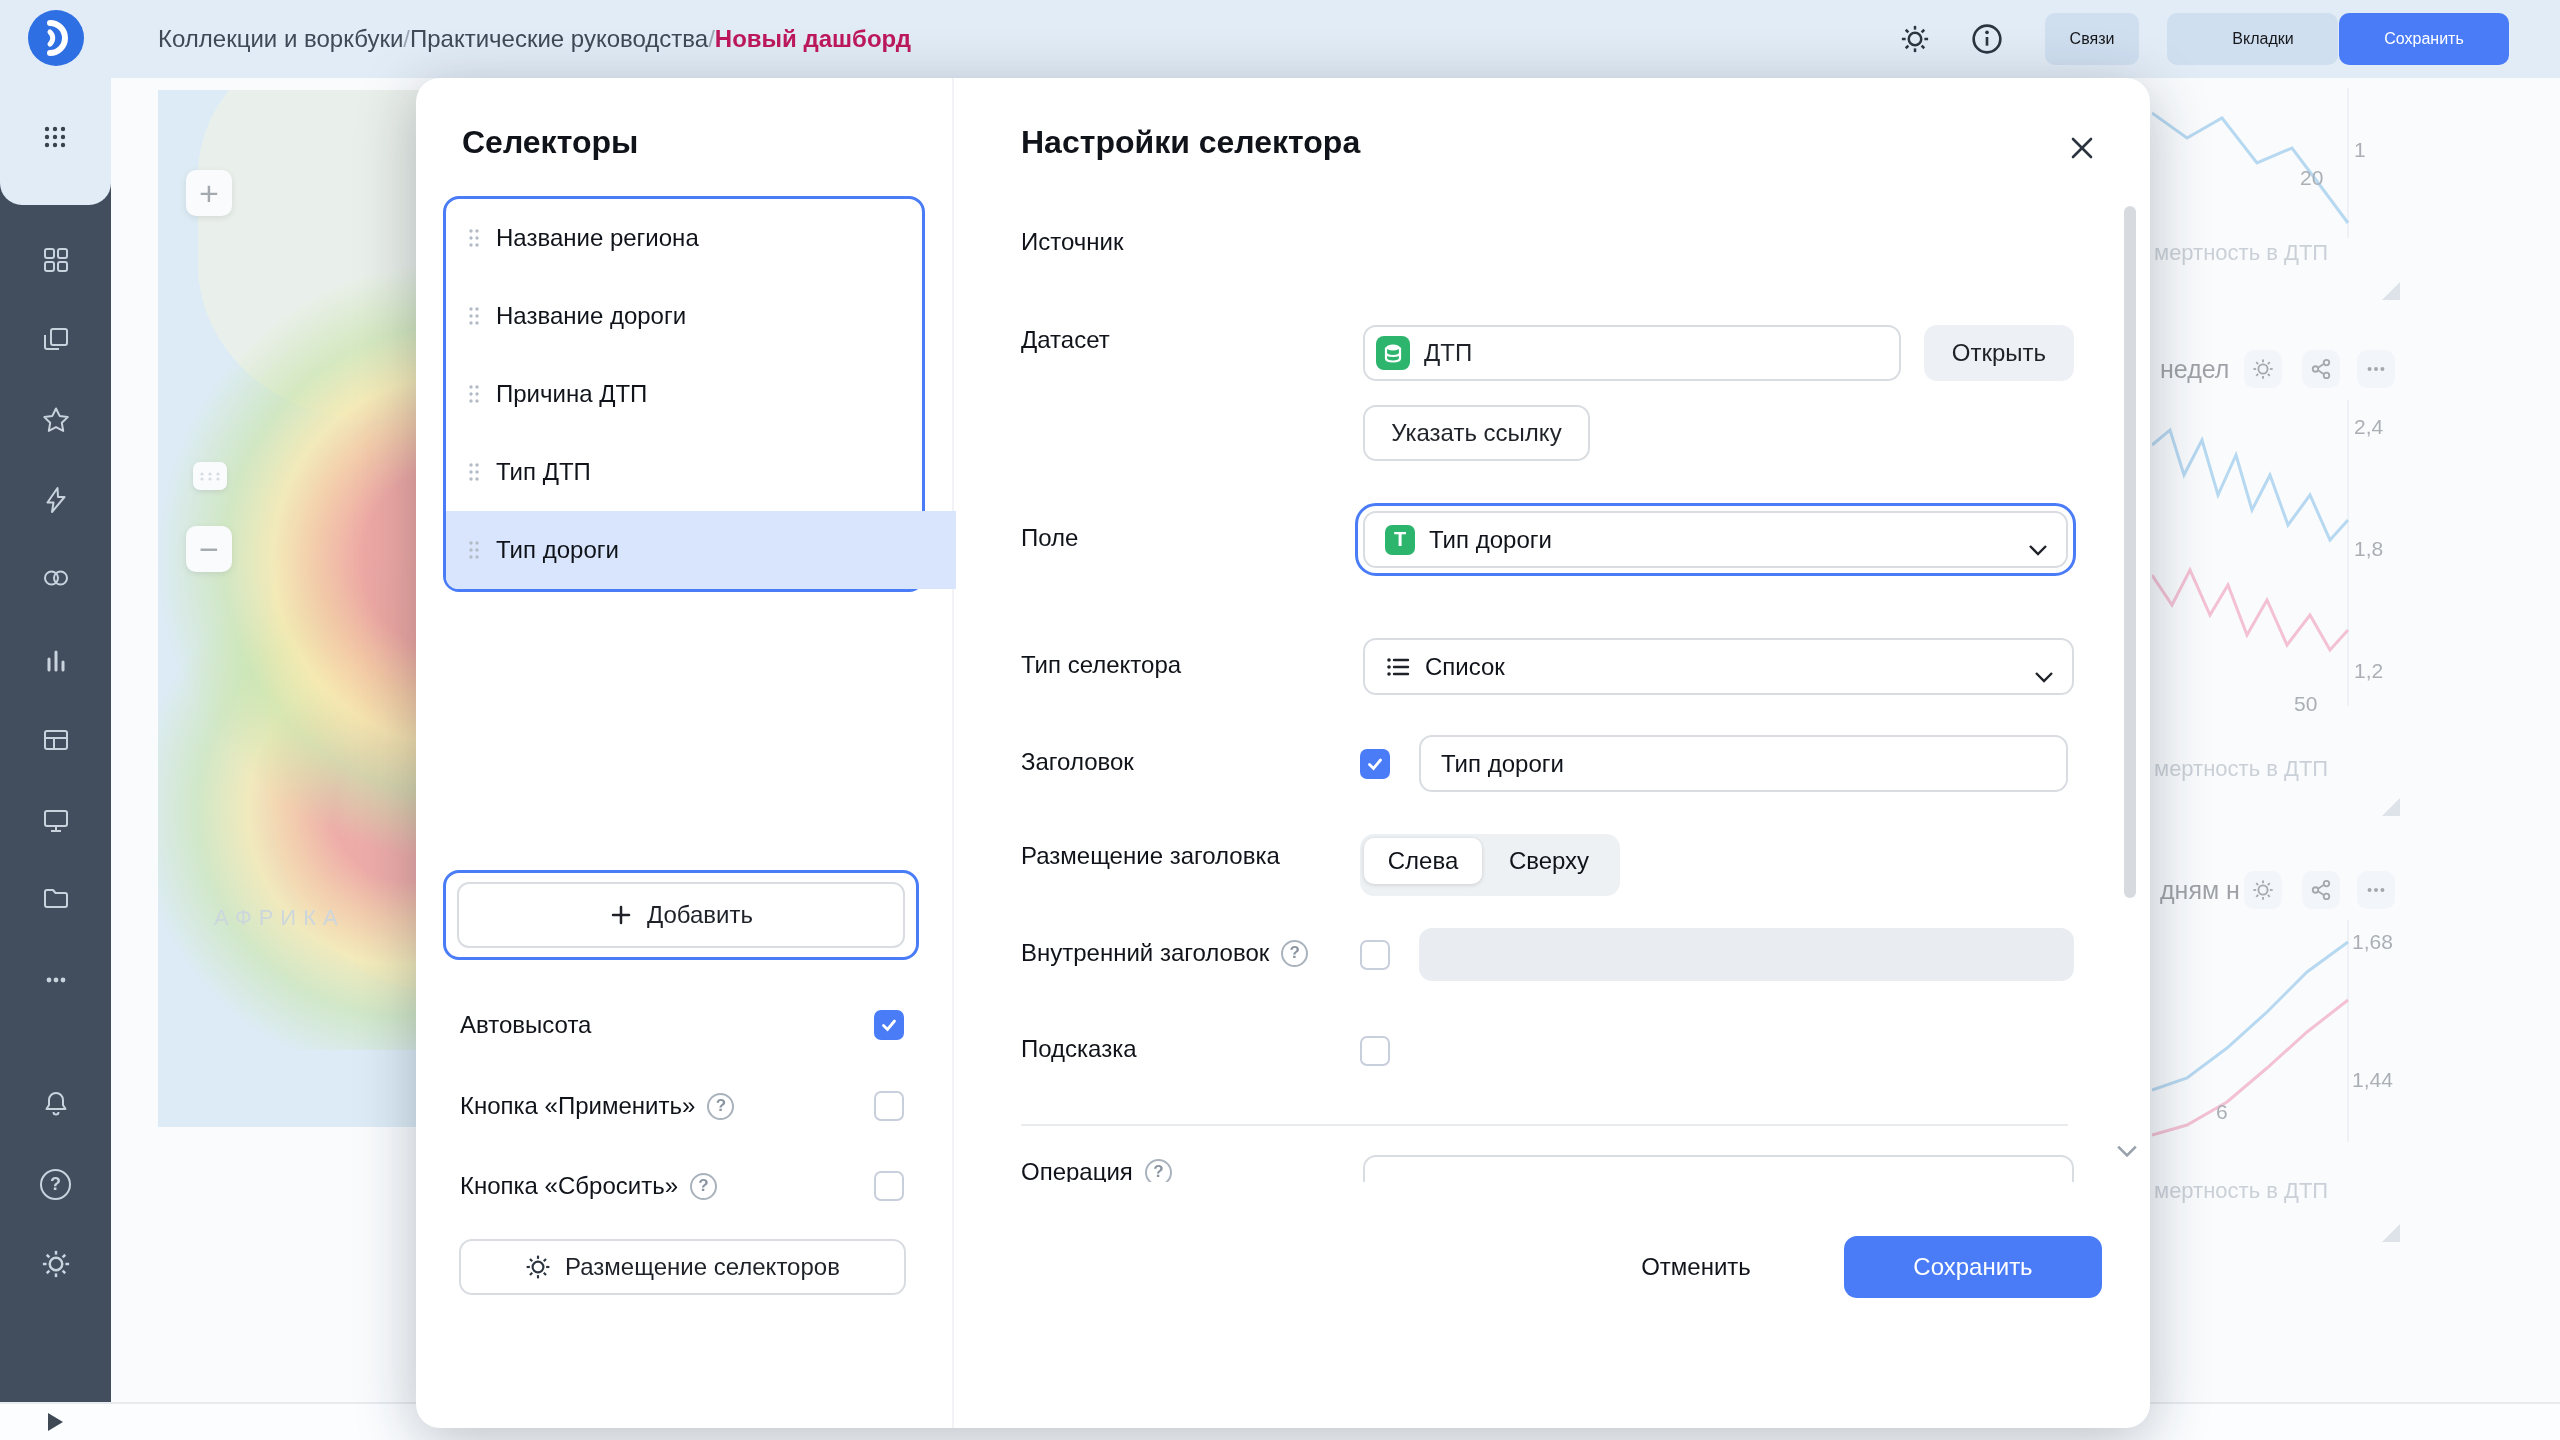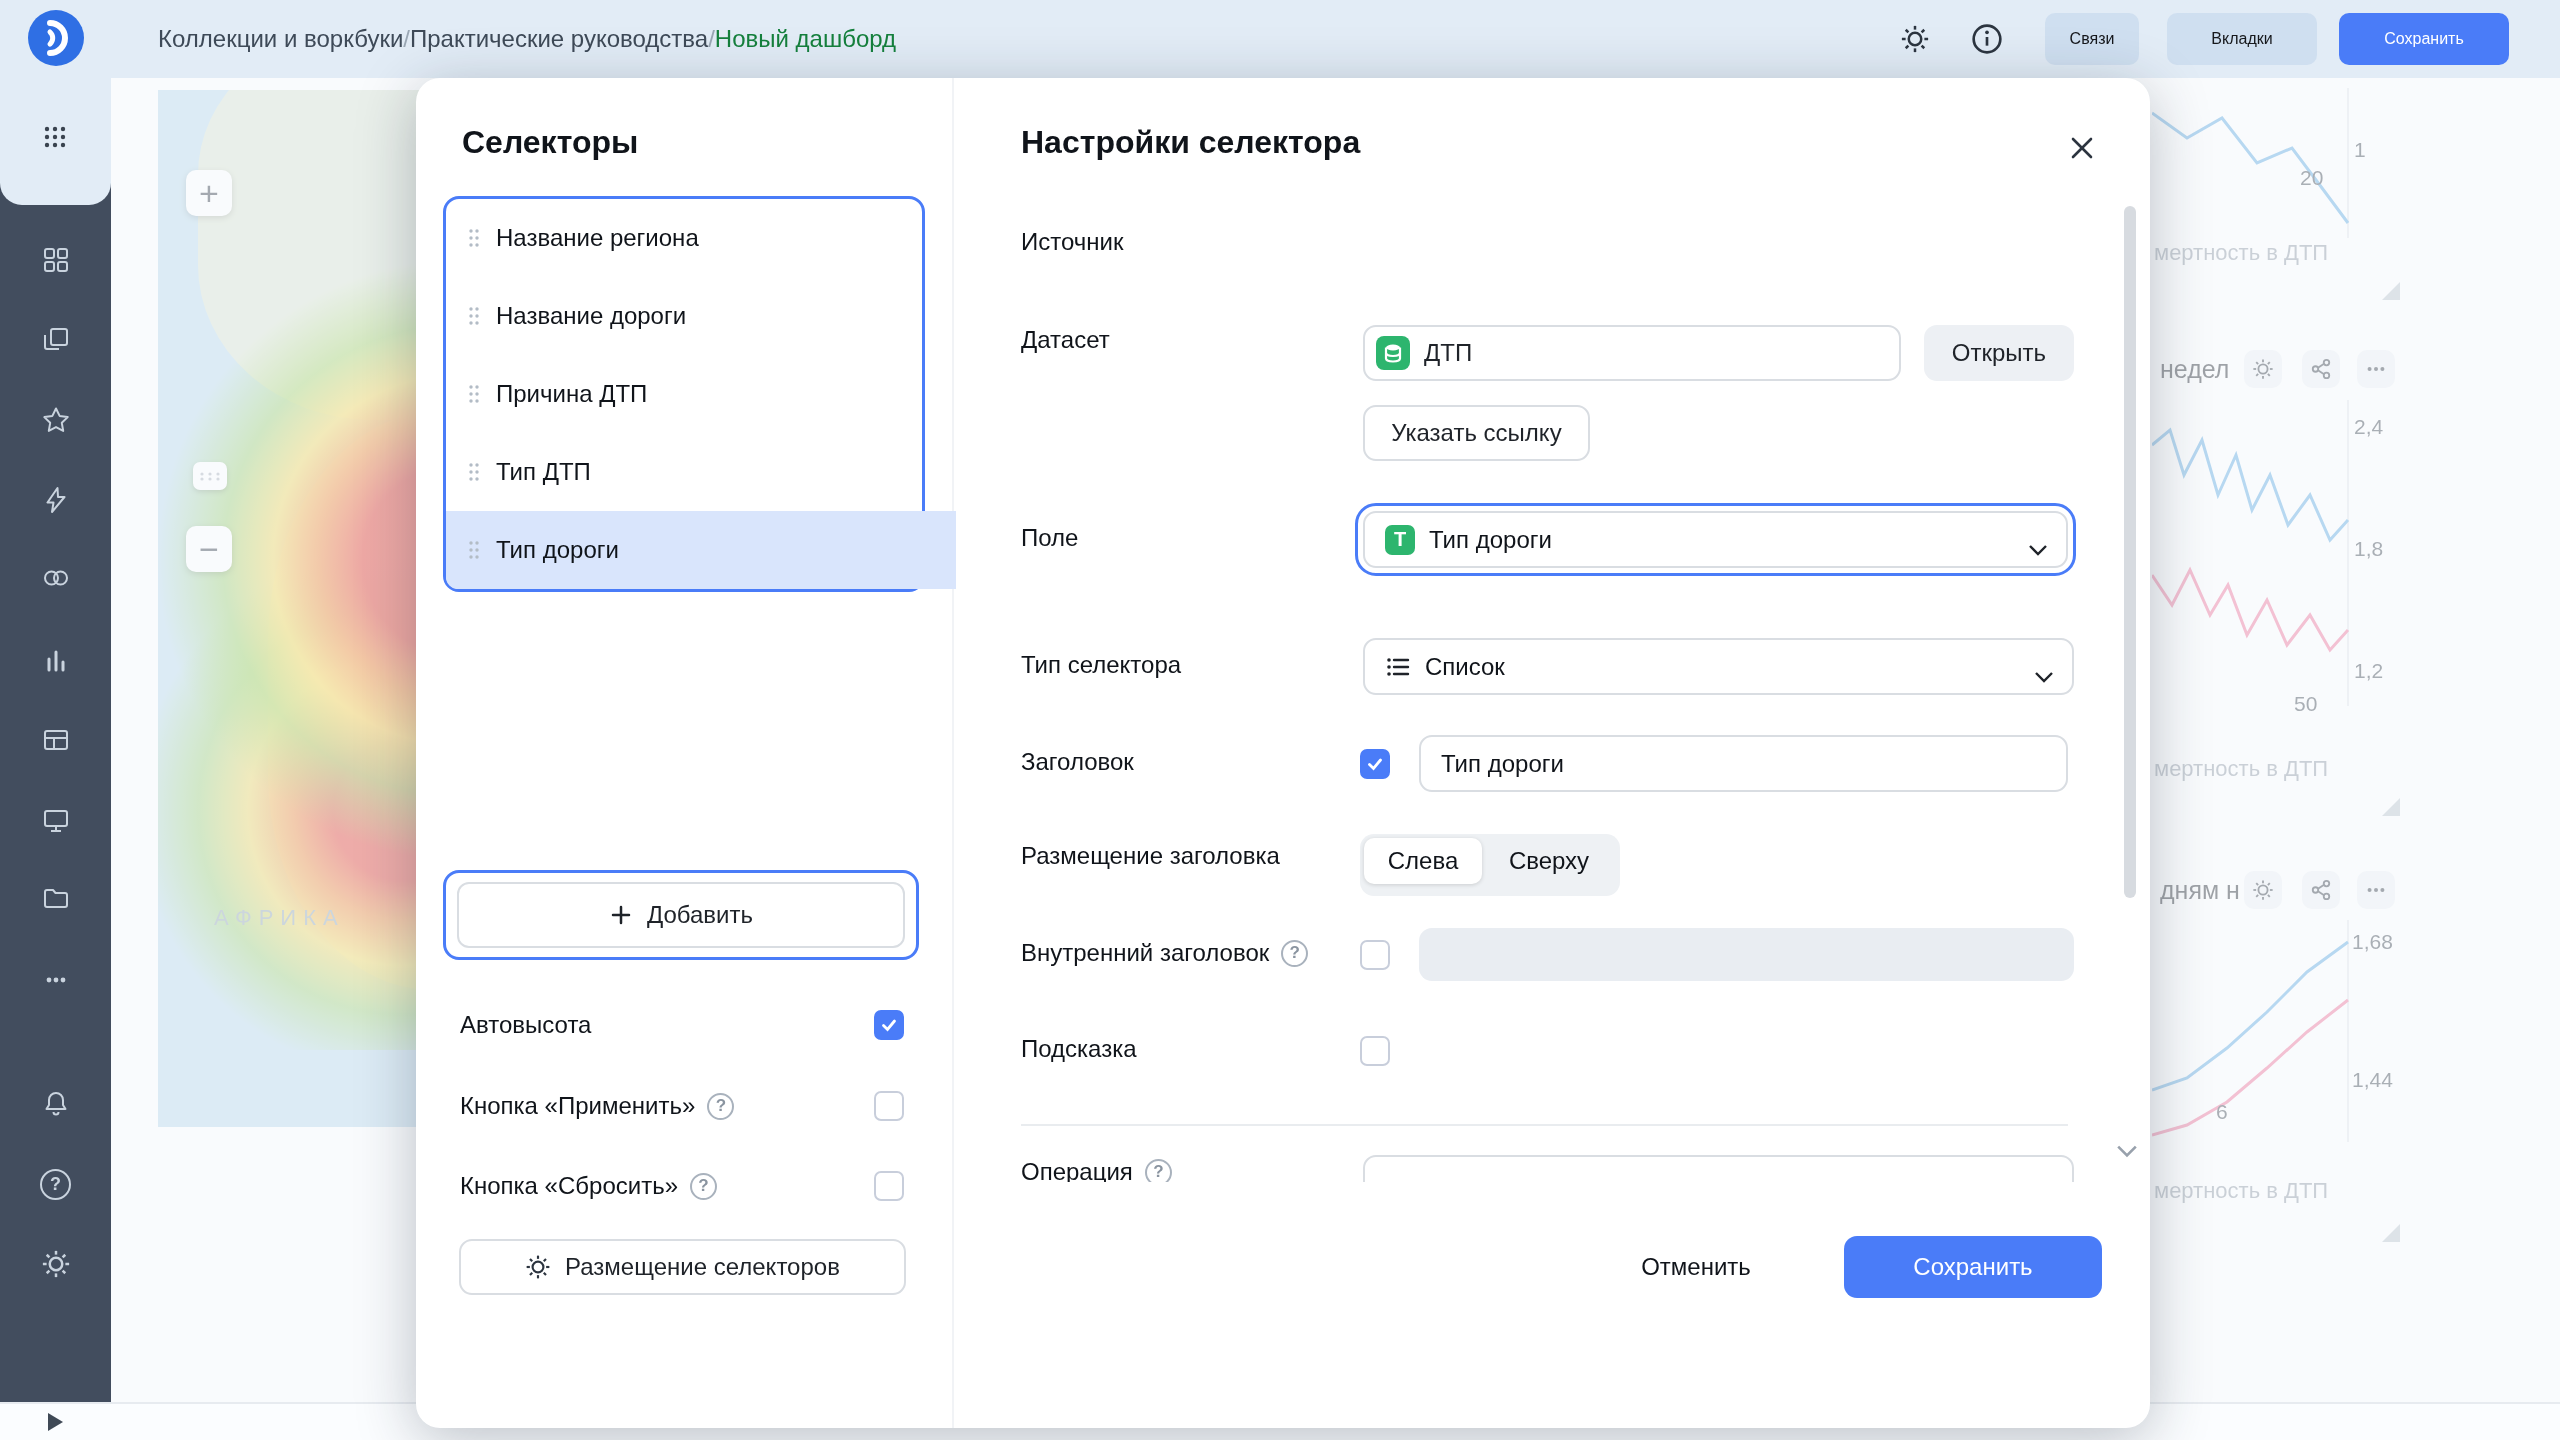--- a/index.html
+++ b/index.html
@@ -4,21 +4,21 @@
 <style>
   html,body{margin:0;padding:0;background:#fff;}
   #app{position:relative;width:2560px;height:1440px;overflow:hidden;
        font-family:"Liberation Sans","DejaVu Sans",sans-serif;color:#1f2329;}
 
   
   #header{position:absolute;left:0;top:0;width:2560px;height:78px;background:#e2ecf6;z-index:30;}
   #breadcrumb{position:absolute;left:158px;top:0;height:78px;display:flex;align-items:center;gap:0;font-size:24px;}
   .bc-link{color:#3e4a58;cursor:pointer;}
   .bc-sep{color:#9aa7b4;}
-  .bc-current{color:#15803d;font-weight:400;}
+  .bc-current{color:#be185d;font-weight:700;}
   .hicon{position:absolute;top:21px;width:36px;height:36px;color:#2c3540;display:flex;align-items:center;justify-content:center;cursor:pointer;}
   .hbtn{position:absolute;top:13px;height:52px;border-radius:10px;background:#cfdff0;color:#16181c;
         display:flex;align-items:center;justify-content:center;font-size:16px;cursor:pointer;}
   .hbtn.primary{background:#4a7cf8;color:#fff;}
 
   
   #sidebar{position:absolute;left:0;top:0;width:111px;height:1402px;background:#424d5e;z-index:40;}
   #side-tab{position:absolute;left:0;top:0;width:111px;height:205px;background:#e2ecf6;border-radius:0 0 22px 22px;}
   #logo{position:absolute;left:28px;top:10px;width:56px;height:56px;}
   #grid-ic{position:absolute;left:42px;top:124px;width:26px;height:26px;color:#39434f;}
@@ -275,21 +275,21 @@
         </svg>
     </div>
     <div class="hicon" style="left:1969px;">
       <svg width="32" height="32" viewBox="0 0 24 24" fill="none" stroke="currentColor" stroke-width="2">
           <circle cx="12" cy="12" r="10"></circle>
           <line x1="12" y1="10.5" x2="12" y2="17"></line>
           <circle cx="12" cy="7" r="1.4" fill="currentColor" stroke="none"></circle>
         </svg>
     </div>
     <div class="hbtn" style="left:2045px;width:94px;">Связи</div>
-    <div class="hbtn" style="left:2167px;width:150px;">Вкладки</div>
+    <div class="hbtn" style="left:2167px;width:150px;padding-left:21px;">Вкладки</div>
     <div class="hbtn primary" style="left:2339px;width:170px;">Сохранить</div>
   </div>
 
   <div id="sidebar">
     <div id="side-tab">
       <div id="logo">
         <svg width="56" height="56" viewBox="0 0 56 56">
           <circle cx="28" cy="28" r="28" fill="#2f6fe4"></circle>
           <path d="M22 13 a15 15 0 0 1 0 30" fill="none" stroke="#fff" stroke-width="6" stroke-linecap="round"></path>
           <path d="M22 22 a8 8 0 0 1 0 12" fill="none" stroke="#fff" stroke-width="5" stroke-linecap="round"></path>

